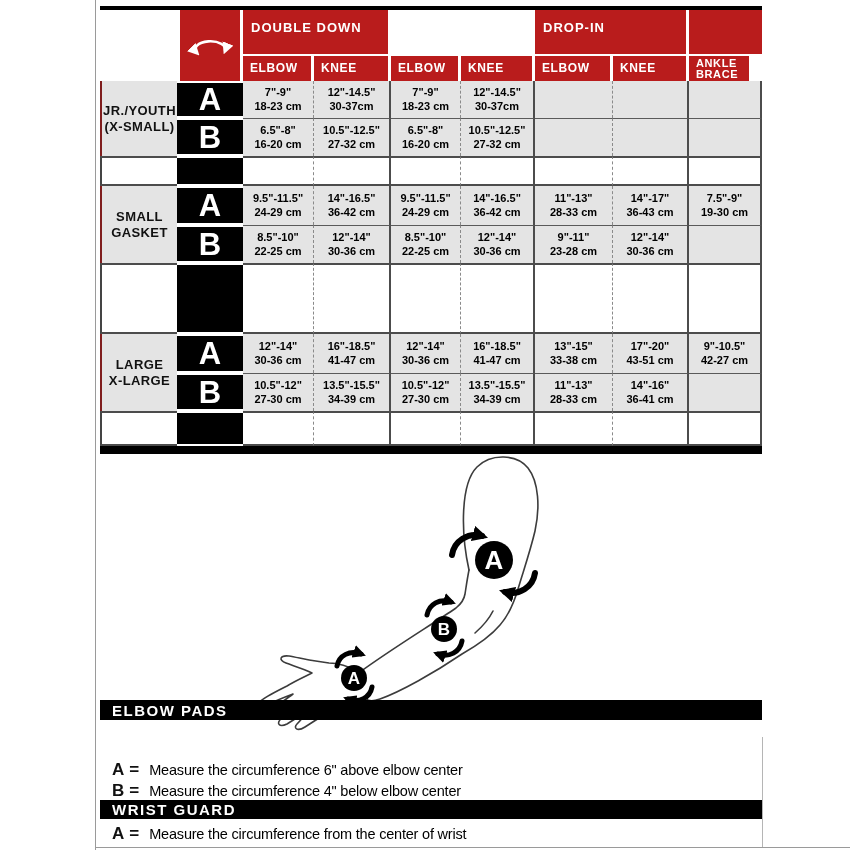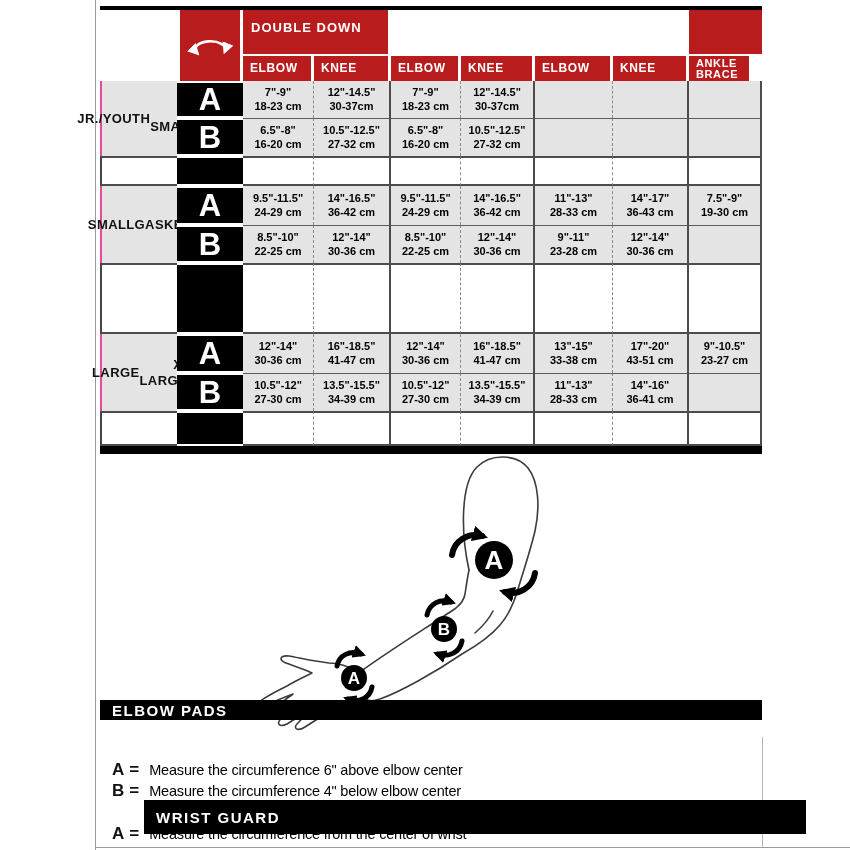--- a/index.html
+++ b/index.html
@@ -40,23 +40,23 @@
   .h-group.last{border-right:none;}
   .h-sub{
     display:flex;align-items:center;padding-left:7px;
     font-size:12px;font-weight:700;letter-spacing:.6px;
     border-right:3px solid #fff;line-height:11px;
   }
   .h-sub.wrap{font-size:11px;}
   .h-sub.last{border-right:none;}
 
   .lbl{
-    background:#e4e4e4;display:flex;align-items:center;justify-content:center;
-    font-size:13px;font-weight:700;letter-spacing:.4px;text-align:right;line-height:16px;
-    border-left:2px solid #ec4899;
+    background:#e4e4e4;display:flex;flex-direction:column;align-items:center;justify-content:center;
+    font-size:13px;font-weight:700;letter-spacing:.4px;text-align:left;line-height:16px;
+    border-left:2px solid #7f1d1d;
   }
   .letter{
     background:#000;color:#fff;display:flex;align-items:center;justify-content:center;
     font-size:31px;font-weight:800;line-height:1;
     border-top:2px solid #fff;border-bottom:2px solid #fff;
   }
   .colblack{background:#000;border-top:2px solid #fff;border-bottom:2px solid #fff;}
 
   .dcell{
     background:#e4e4e4;display:flex;flex-direction:column;align-items:center;justify-content:center;
@@ -99,20 +99,21 @@
     <svg width="52" height="30" viewBox="0 0 52 30">
       <defs>
         <marker id="ahw" viewBox="0 0 10 10" refX="7" refY="5" markerWidth="4.5" markerHeight="4.5" orient="auto-start-reverse">
           <path d="M0,0 L10,5 L0,10 z" fill="#fff"></path>
         </marker>
       </defs>
       <path d="M 13,22 A 15,8 0 1 1 41,20" fill="none" stroke="#fff" stroke-width="2.6" marker-start="url(#ahw)" marker-end="url(#ahw)"></path>
     </svg>
   </div>
   <div class="h-group h-black" style="grid-column:3 / span 2;grid-row:1;">DOUBLE DOWN</div>
+  <div class="h-group h-black" style="grid-column:7 / span 2;grid-row:1;">DROP-IN</div>
   <div class="h-group h-black last" style="grid-column:9;grid-row:1;"></div>
 
   <div class="h-sub h-black" style="grid-column:3;grid-row:2;">ELBOW</div>
   <div class="h-sub h-black" style="grid-column:4;grid-row:2;">KNEE</div>
   <div class="h-sub h-black" style="grid-column:5;grid-row:2;">ELBOW</div>
   <div class="h-sub h-black" style="grid-column:6;grid-row:2;">KNEE</div>
   <div class="h-sub h-black" style="grid-column:7;grid-row:2;">ELBOW</div>
   <div class="h-sub h-black" style="grid-column:8;grid-row:2;">KNEE</div>
   <div class="h-sub h-black wrap last" style="grid-column:9;grid-row:2;width:60px;">ANKLE BRACE</div>
 
@@ -292,21 +293,21 @@
   <div class="dcell dashR" style="grid-column:7;grid-row:9;">
       <span>13"-15"</span>
       <span>33-38 cm</span>
     </div>
   <div class="dcell solR" style="grid-column:8;grid-row:9;">
       <span>17"-20"</span>
       <span>43-51 cm</span>
     </div>
   <div class="dcell solR" style="grid-column:9;grid-row:9;">
       <span>9"-10.5"</span>
-      <span>23-27 cm</span>
+      <span>42-27 cm</span>
     </div>
 
   <div class="dcell dashR rowB" style="grid-column:3;grid-row:10;">
       <span>10.5"-12"</span>
       <span>27-30 cm</span>
     </div>
   <div class="dcell solR rowB" style="grid-column:4;grid-row:10;">
       <span>13.5"-15.5"</span>
       <span>34-39 cm</span>
     </div>
@@ -428,20 +429,20 @@
 <div class="legend-line" style="top:760px;">
   <span class="legend-letter">A</span>
   <span class="legend-eq">=</span>
   <span class="legend-text">Measure the circumference 6" above elbow center</span>
 </div>
 <div class="legend-line" style="top:781px;">
   <span class="legend-letter">B</span>
   <span class="legend-eq">=</span>
   <span class="legend-text">Measure the circumference 4" below elbow center</span>
 </div>
-<div class="bar" style="top:800px;height:34px;margin-left:44px;">
+<div class="bar" style="top:800px;height:19px;">
   <span>WRIST GUARD</span>
 </div>
 <div class="legend-line" style="top:824px;">
   <span class="legend-letter">A</span>
   <span class="legend-eq">=</span>
   <span class="legend-text">Measure the circumference from the center of wrist</span>
 </div>
 
 </body></html>

